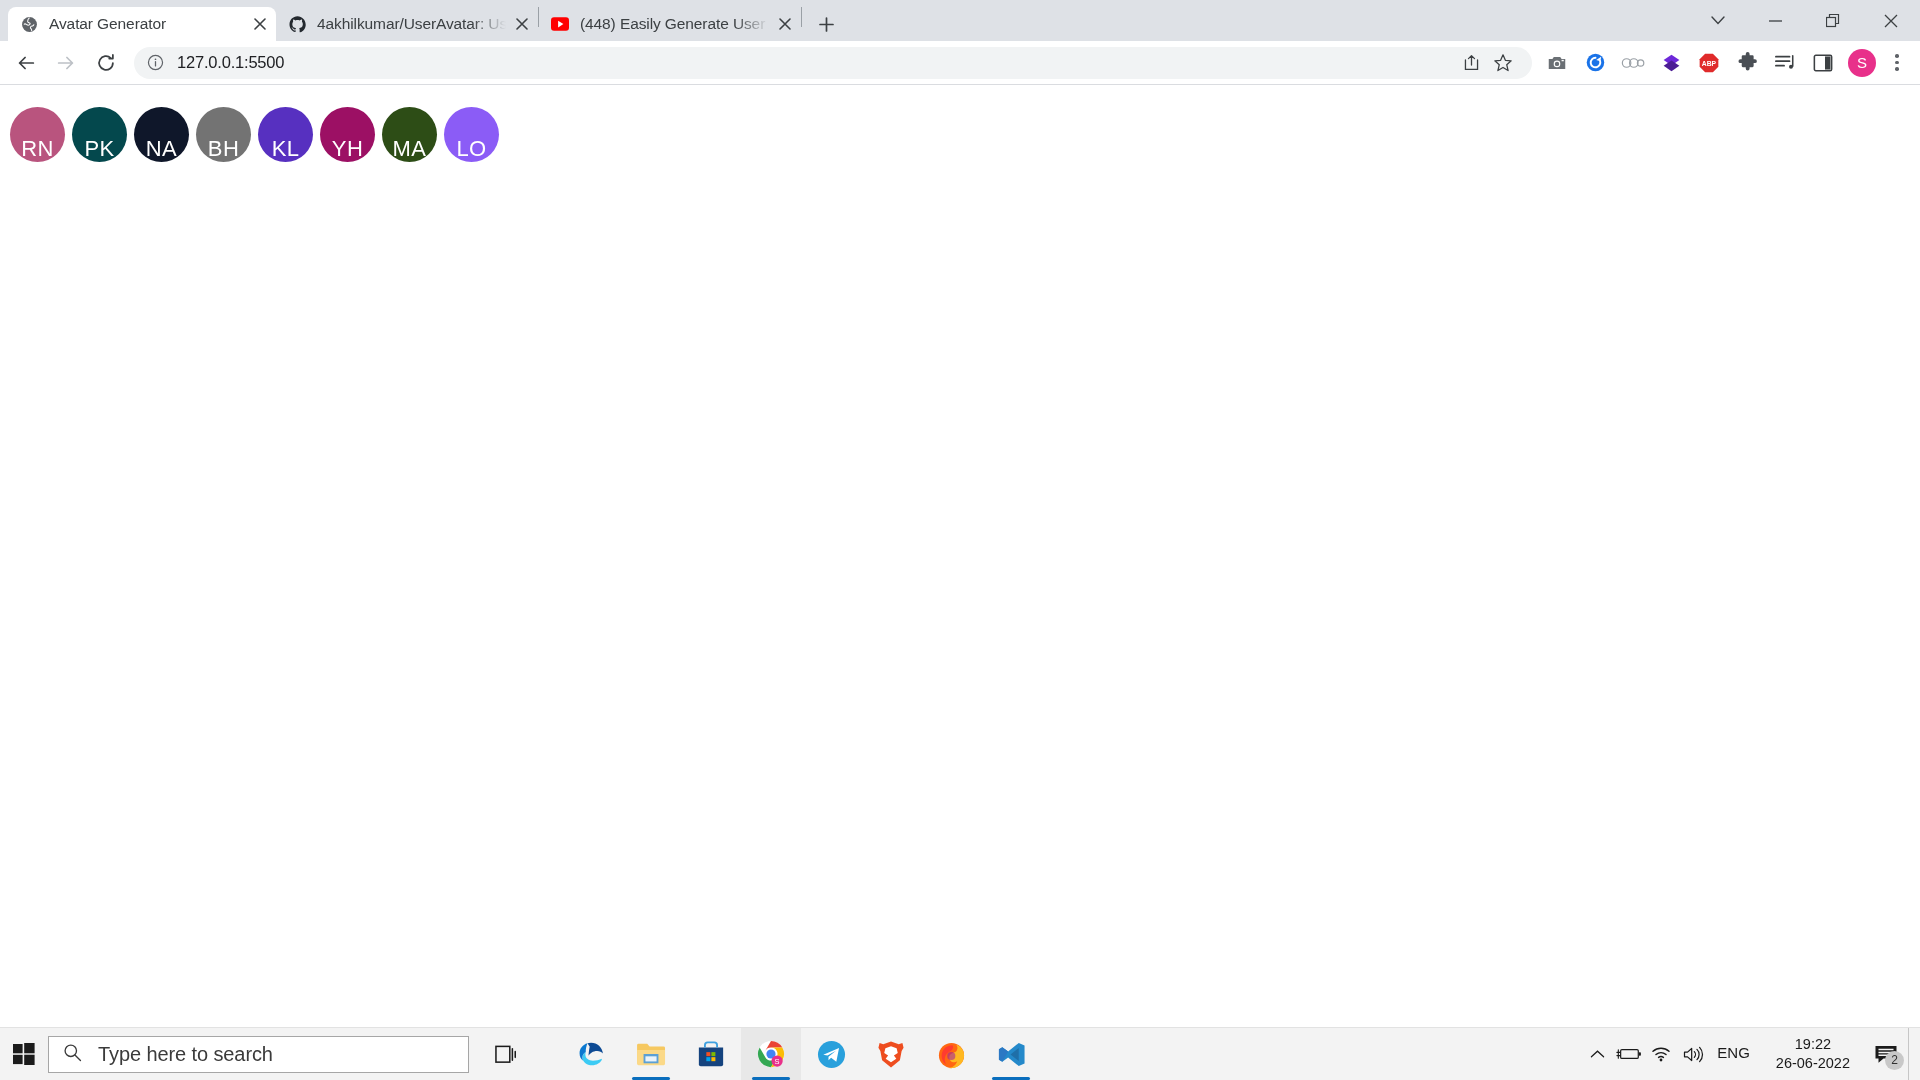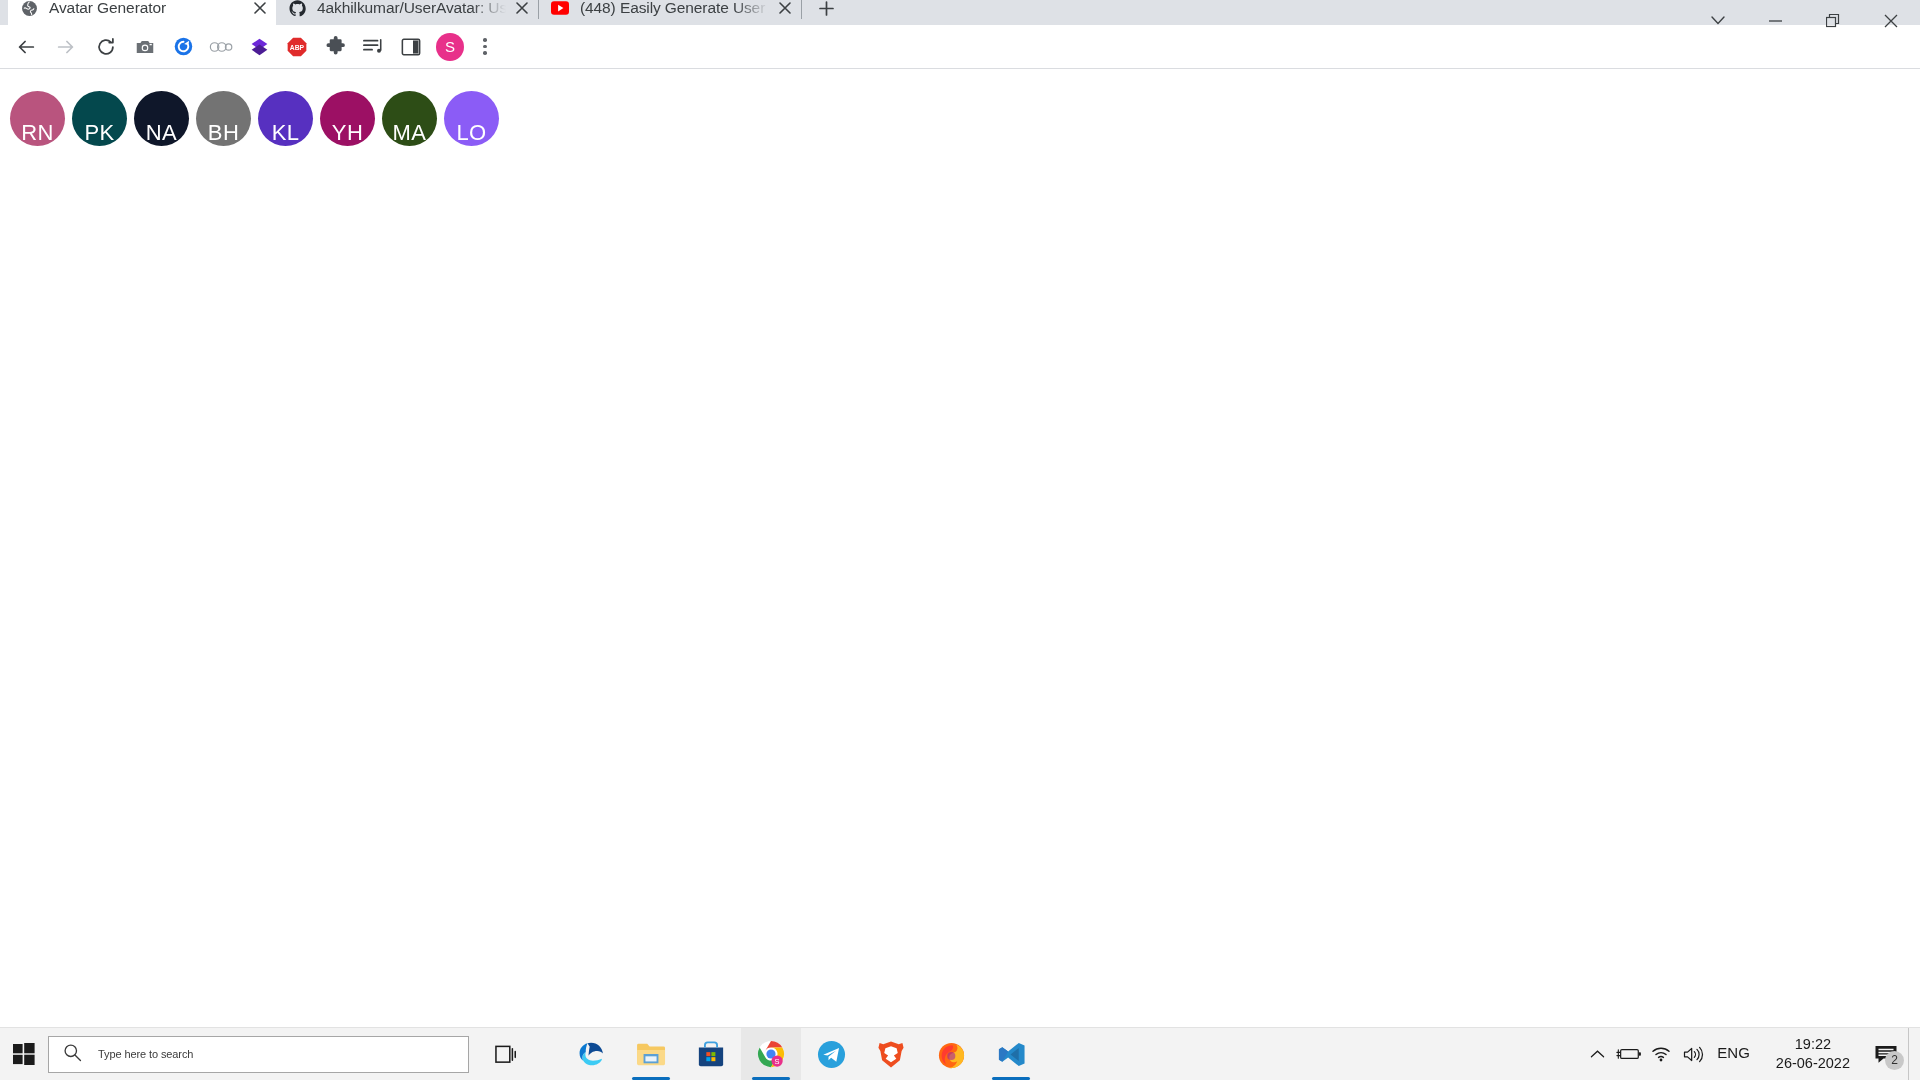--- a/index.html
+++ b/index.html
@@ -11,21 +11,21 @@
   }
   .browser-window {
     width: 1920px; height: 1027px;
     background: #ffffff;
     display: flex; flex-direction: column;
     position: relative;
   }
 
   
   .tabstrip {
-    height: 25px;
+    height: 41px;
     background: #dee1e6;
     display: flex;
     align-items: flex-end;
     padding-left: 8px;
     position: relative;
   }
   .tab {
     height: 34px;
     display: flex;
     align-items: center;
@@ -211,21 +211,21 @@
   }
   .tb-search {
     width: 421px; height: 37px;
     background: #ffffff;
     border: 1px solid #a6a6a6;
     display: flex; align-items: center;
     padding-left: 14px;
     flex: 0 0 421px;
   }
   .tb-search-text {
-    font-size: 11px;
+    font-size: 20px;
     color: #3b3b3b;
     margin-left: 16px;
     letter-spacing: -0.1px;
   }
   .tb-icon {
     width: 60px; height: 53px;
     display: flex; align-items: center; justify-content: center;
     position: relative;
     flex: 0 0 60px;
   }
@@ -382,20 +382,43 @@
         <path d="M4 12 H19 M13 6 L19 12 L13 18" fill="none" stroke="#bdc1c6" stroke-width="1.9" stroke-linecap="round" stroke-linejoin="round"></path>
       </svg>
     </div>
     <div class="navbtn">
       <svg width="22" height="22" viewBox="0 0 24 24">
         <path d="M19.5 12 a7.5 7.5 0 1 1 -2.3 -5.4" fill="none" stroke="#3c4043" stroke-width="1.9" stroke-linecap="round"></path>
         <path d="M19.5 3.2 V7.2 H15.5" fill="none" stroke="#3c4043" stroke-width="1.9" stroke-linecap="round" stroke-linejoin="round"></path>
       </svg>
     </div>
 
+    <div class="omnibox">
+      <span class="omnibox-icon">
+        <svg width="17" height="17" viewBox="0 0 20 20">
+          <circle cx="10" cy="10" r="8.3" fill="none" stroke="#5f6368" stroke-width="1.4"></circle>
+          <path d="M10 9 V14" stroke="#5f6368" stroke-width="1.5" stroke-linecap="round"></path>
+          <circle cx="10" cy="6.2" r="1" fill="#5f6368"></circle>
+        </svg>
+      </span>
+      <span class="omnibox-text" title="Search Google or type a URL">127.0.0.1:5500</span>
+      <span class="omnibox-right">
+        <span class="ob-action">
+          <svg width="19" height="19" viewBox="0 0 22 22">
+            <path d="M4 8 V19 H18 V8" fill="none" stroke="#3c4043" stroke-width="1.5" stroke-linecap="round"></path>
+            <path d="M11 14 V3 M7.5 6.5 L11 3 L14.5 6.5" fill="none" stroke="#3c4043" stroke-width="1.5" stroke-linecap="round" stroke-linejoin="round"></path>
+          </svg>
+        </span>
+        <span class="ob-action">
+          <svg width="20" height="20" viewBox="0 0 22 22">
+            <path d="M11 2 L13.6 8.1 L20 8.6 L15.1 12.9 L16.6 19.3 L11 15.9 L5.4 19.3 L6.9 12.9 L2 8.6 L8.4 8.1 Z" fill="none" stroke="#3c4043" stroke-width="1.4" stroke-linejoin="round"></path>
+          </svg>
+        </span>
+      </span>
+    </div>
 
     <div class="ext-icon">
       <svg width="22" height="22" viewBox="0 0 24 24">
         <path d="M3 7.5 h4 l1.5 -2 h7 l1.5 2 h4 v11 h-18 z" fill="#6b7075"></path>
         <circle cx="12" cy="13" r="3.6" fill="#ffffff"></circle>
         <circle cx="12" cy="13" r="2.4" fill="#6b7075"></circle>
         <rect x="17" y="8.6" width="2.4" height="1.5" fill="#ffffff"></rect>
       </svg>
     </div>
     <div class="ext-icon">

